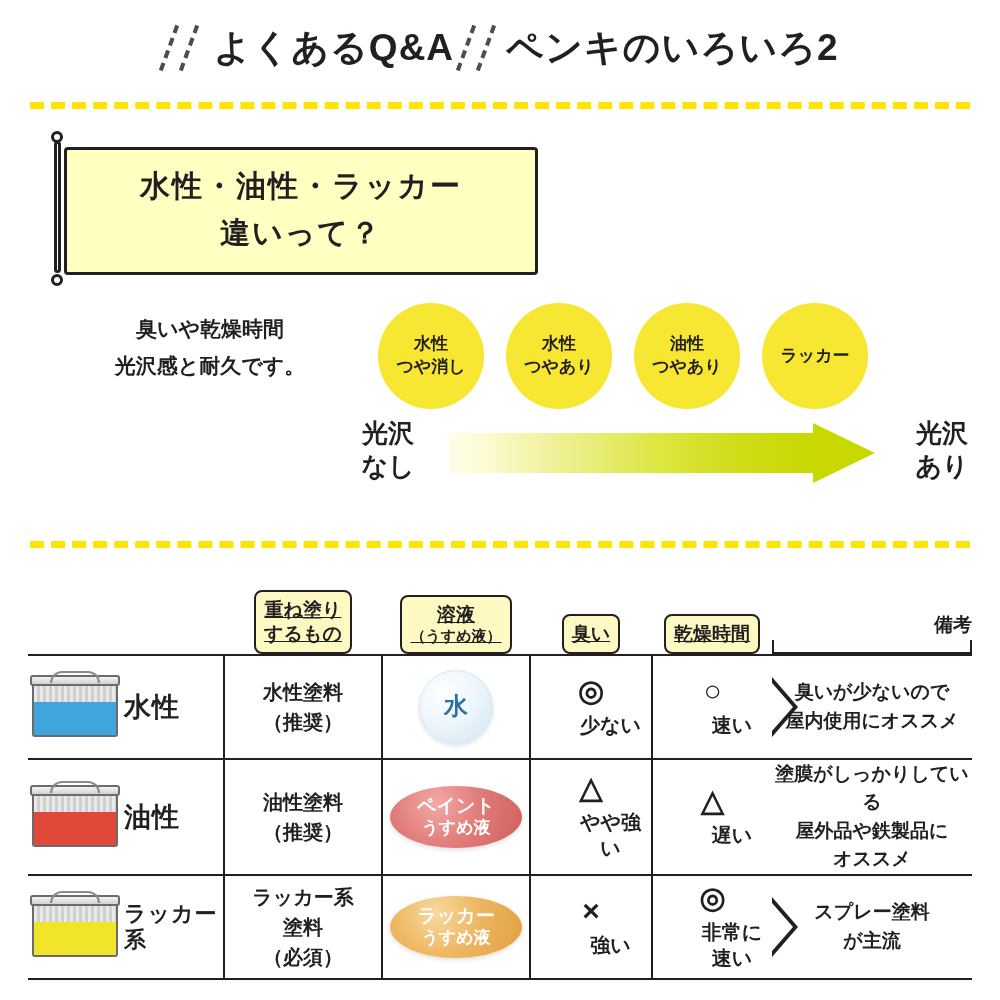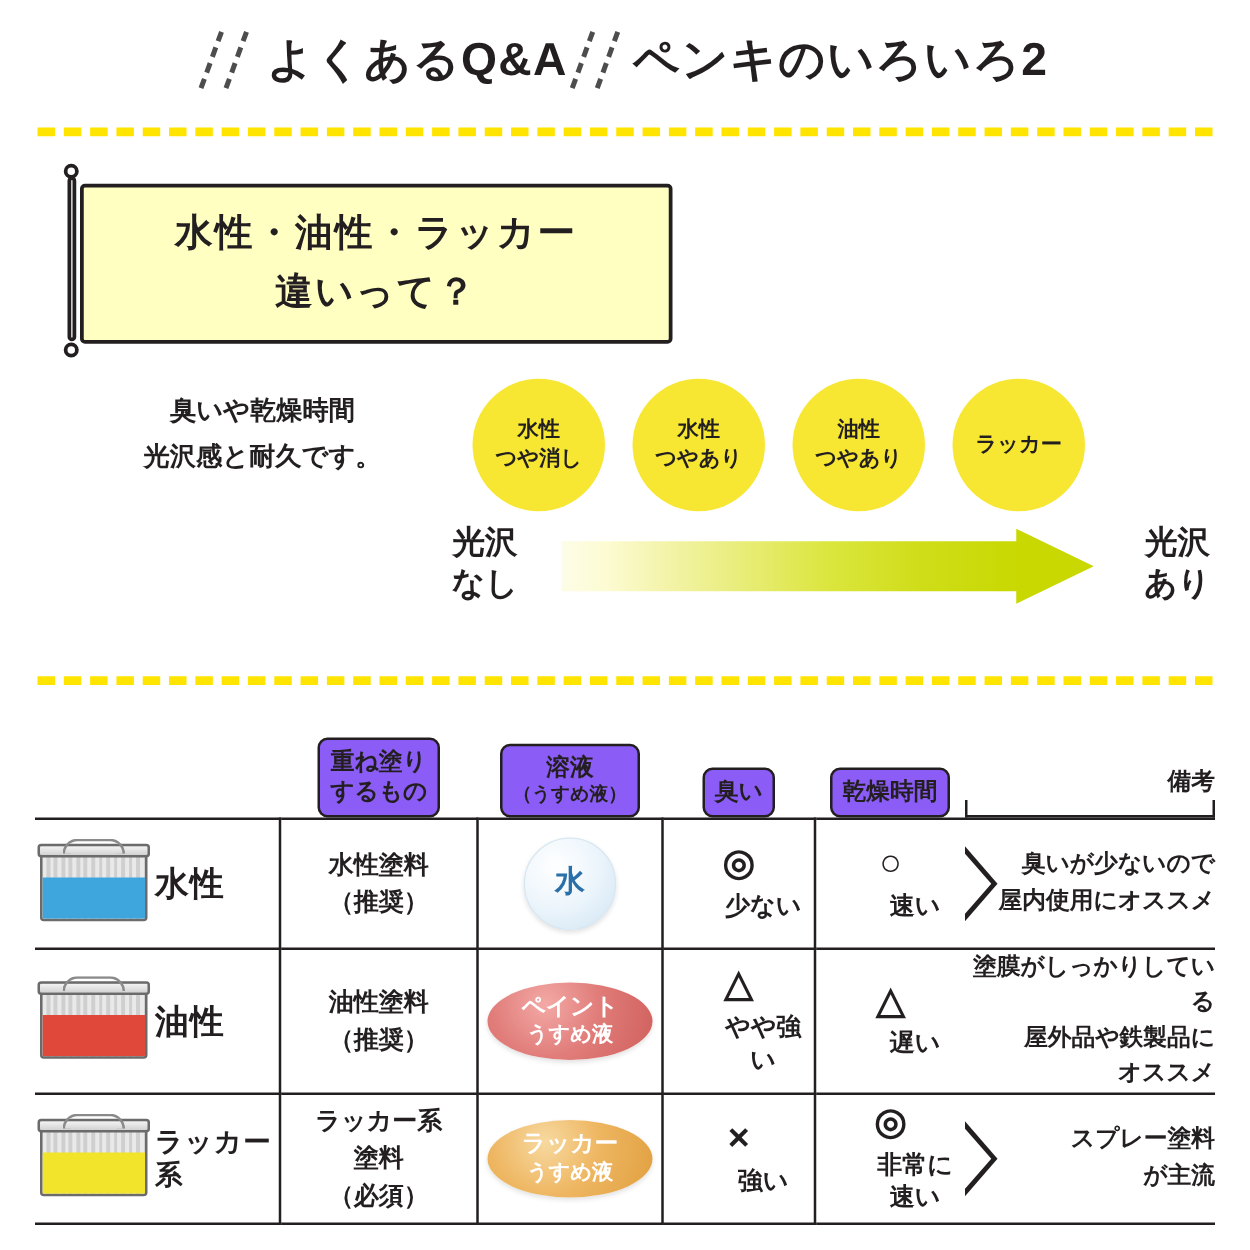--- a/index.html
+++ b/index.html
@@ -179,22 +179,23 @@
     text-align: center;
     vertical-align: bottom;
     padding-bottom: 8px;
   }
   .hdr-box {
     display: inline-block;
     border: 2.5px solid #231f20;
     border-radius: 8px;
     padding: 6px 8px;
     font-size: 19px; font-weight: bold; line-height: 1.25;
-    background: #8b5cf6;
-    text-align: center;
+    background: #fef9c3;
+    text-align: center;
+    text-decoration: underline;
   }
   .hdr-box .sub { font-size: 15px; display: block; font-weight: bold; }
 
   .remarks-head {
     text-align: right;
     position: relative;
     vertical-align: bottom;
     padding-bottom: 4px;
   }
   .remarks-head .rh-label { font-size: 19px; font-weight: bold; }
@@ -278,21 +279,21 @@
     box-shadow: 0 2px 4px rgba(0,0,0,.12);
   }
   .blob.lacquer .b1 { font-size: 19px; }
 
   .mark-cell { text-align: center; font-weight: bold; }
   .mark-cell .mark { font-size: 30px; display: block; line-height: 1; }
   .mark-cell .mtext { font-size: 20px; display: block; margin-top: 6px; line-height: 1.3; padding-left: 39px; }
 
   .remarks-cell {
     position: relative;
-    text-align: right;
+    text-align: center;
     font-size: 19px; font-weight: bold; line-height: 1.5;
     padding-left: 34px;
   }
   .arrow-left {
     position: absolute; left: 0; top: 50%;
     transform: translateY(-50%);
     width: 0; height: 0;
     border-top: 30px solid transparent;
     border-bottom: 30px solid transparent;
     border-left: 26px solid #231f20;

